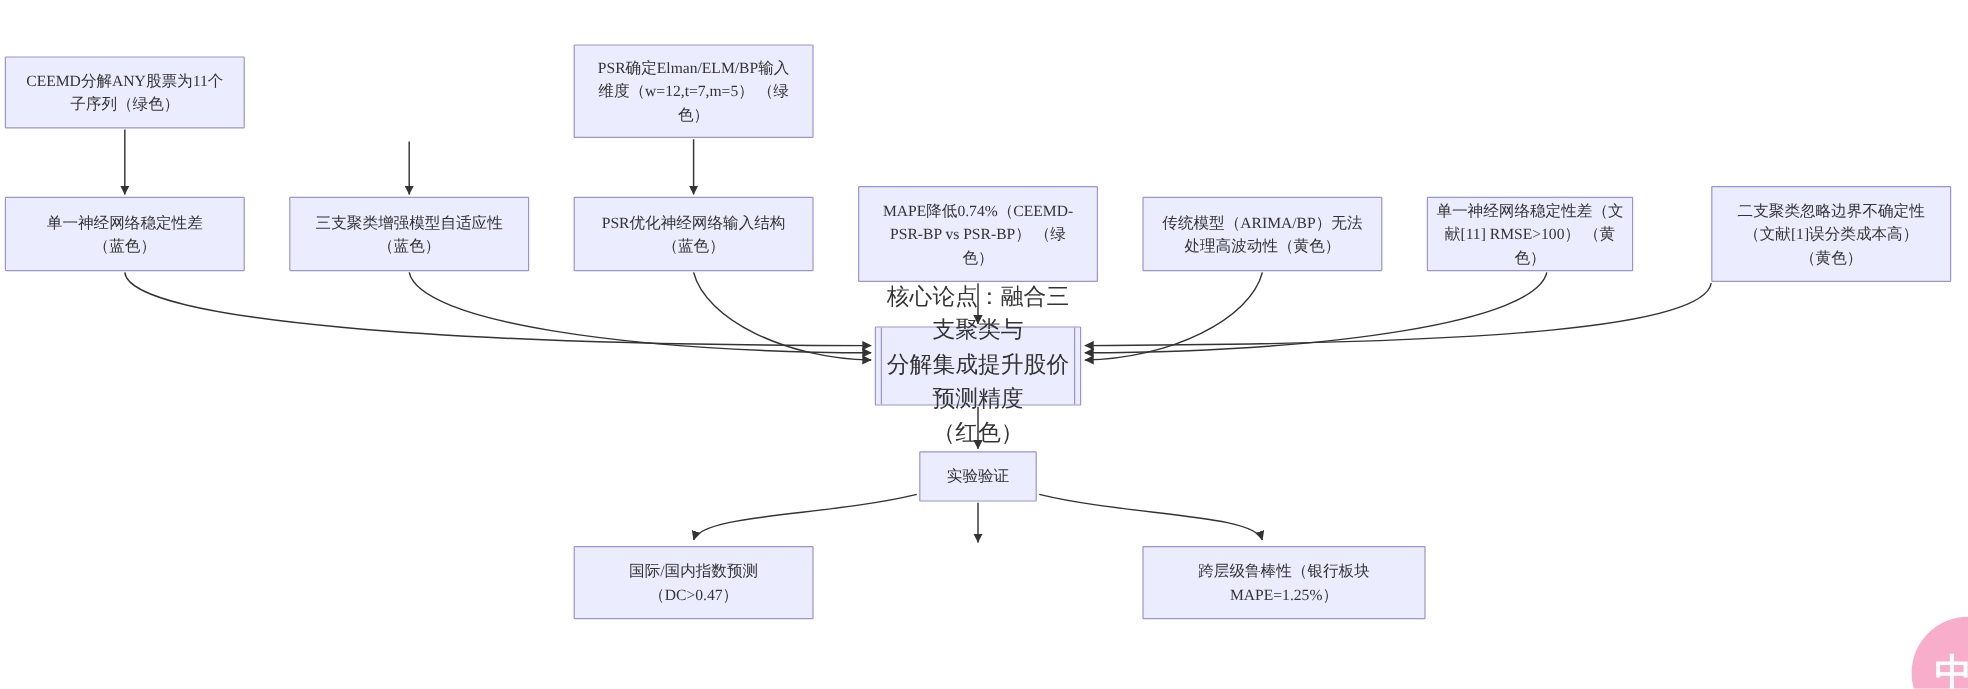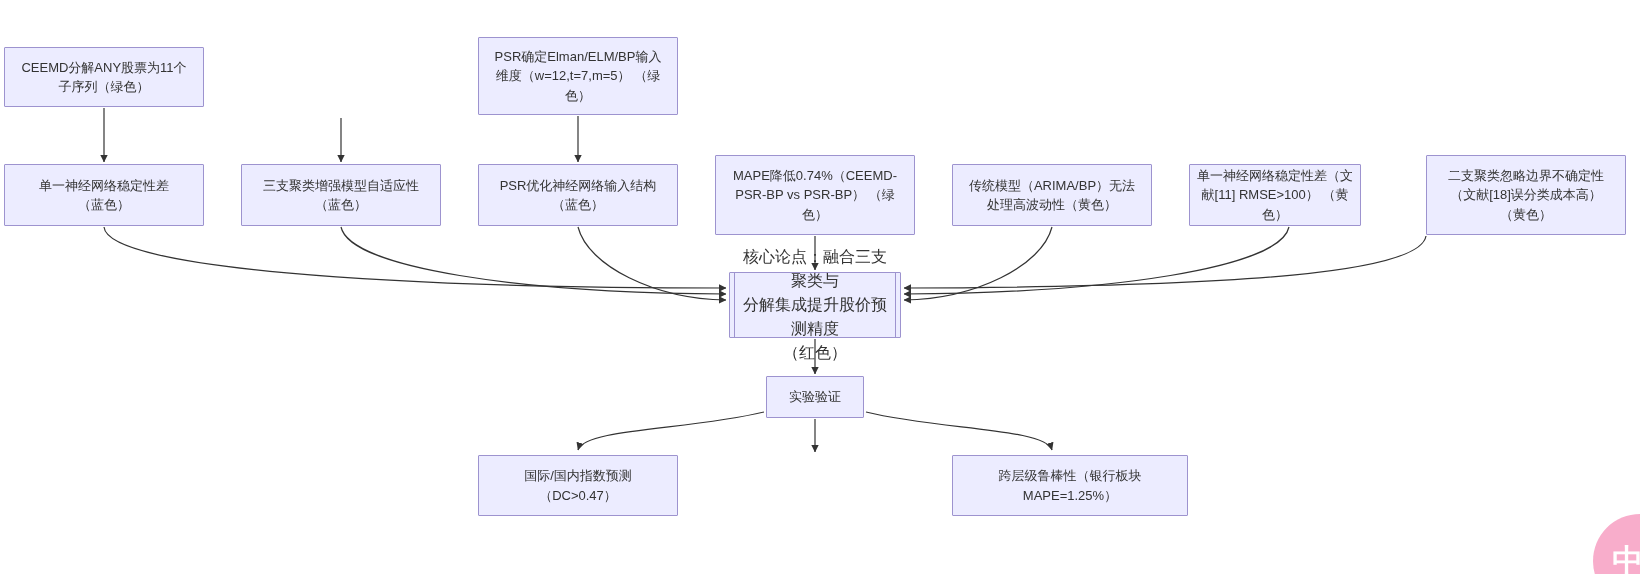--- a/index.html
+++ b/index.html
@@ -1,38 +1,38 @@
 <!DOCTYPE html>
 <html><head>
 <meta charset="utf-8">
 <style>
   html,body{margin:0;padding:0;background:#ffffff;}
   .canvas{
     position:relative;
     width:1640px;height:574px;
     background:#ffffff;
     overflow:hidden;
-    font-family:Liberation Sans, sans-serif;
+    font-family:Liberation Serif, serif;
   }
   .edges{position:absolute;left:0;top:0;width:1640px;height:574px;}
   .node{
     position:absolute;
     box-sizing:border-box;
     background:#ECECFF;
     border:1px solid #9d93cf;
     border-radius:1px;
     color:#333333;
     font-size:13px;
     line-height:1.5;
     text-align:center;
     white-space:pre-line;
     display:flex;align-items:center;justify-content:center;
     padding:2px 4px;
   }
-  .node.subroutine{padding:2px 9px;font-size:16px;}
+  .node.subroutine{padding:2px 9px;font-size:19px;}
   .node.subroutine::before,
   .node.subroutine::after{
     content:"";
     position:absolute;top:0;bottom:0;width:0;
     border-left:1px solid #9d93cf;
   }
   .node.subroutine::before{left:4px;}
   .node.subroutine::after{right:4px;}
   .translate-bubble{
     position:absolute;
@@ -107,21 +107,21 @@
   <div class="node" style="left:952px;top:164px;width:200px;height:62px">
     <span>传统模型（ARIMA/BP）无法
 处理高波动性（黄色）</span>
   </div>
   <div class="node" style="left:1189px;top:164px;width:172px;height:62px">
     <span>单一神经网络稳定性差（文
 献[11] RMSE&gt;100） （黄色）</span>
   </div>
   <div class="node" style="left:1426px;top:155px;width:200px;height:80px">
     <span>二支聚类忽略边界不确定性
-（文献[18]误分类成本高）
+（文献[1]误分类成本高）
 （黄色）</span>
   </div>
 
   <div class="node subroutine" style="left:729px;top:272px;width:172px;height:66px">
     <span>核心论点：融合三支聚类与
 分解集成提升股价预测精度
 （红色）</span>
   </div>
 
   <div class="node" style="left:766px;top:376px;width:98px;height:42px">

